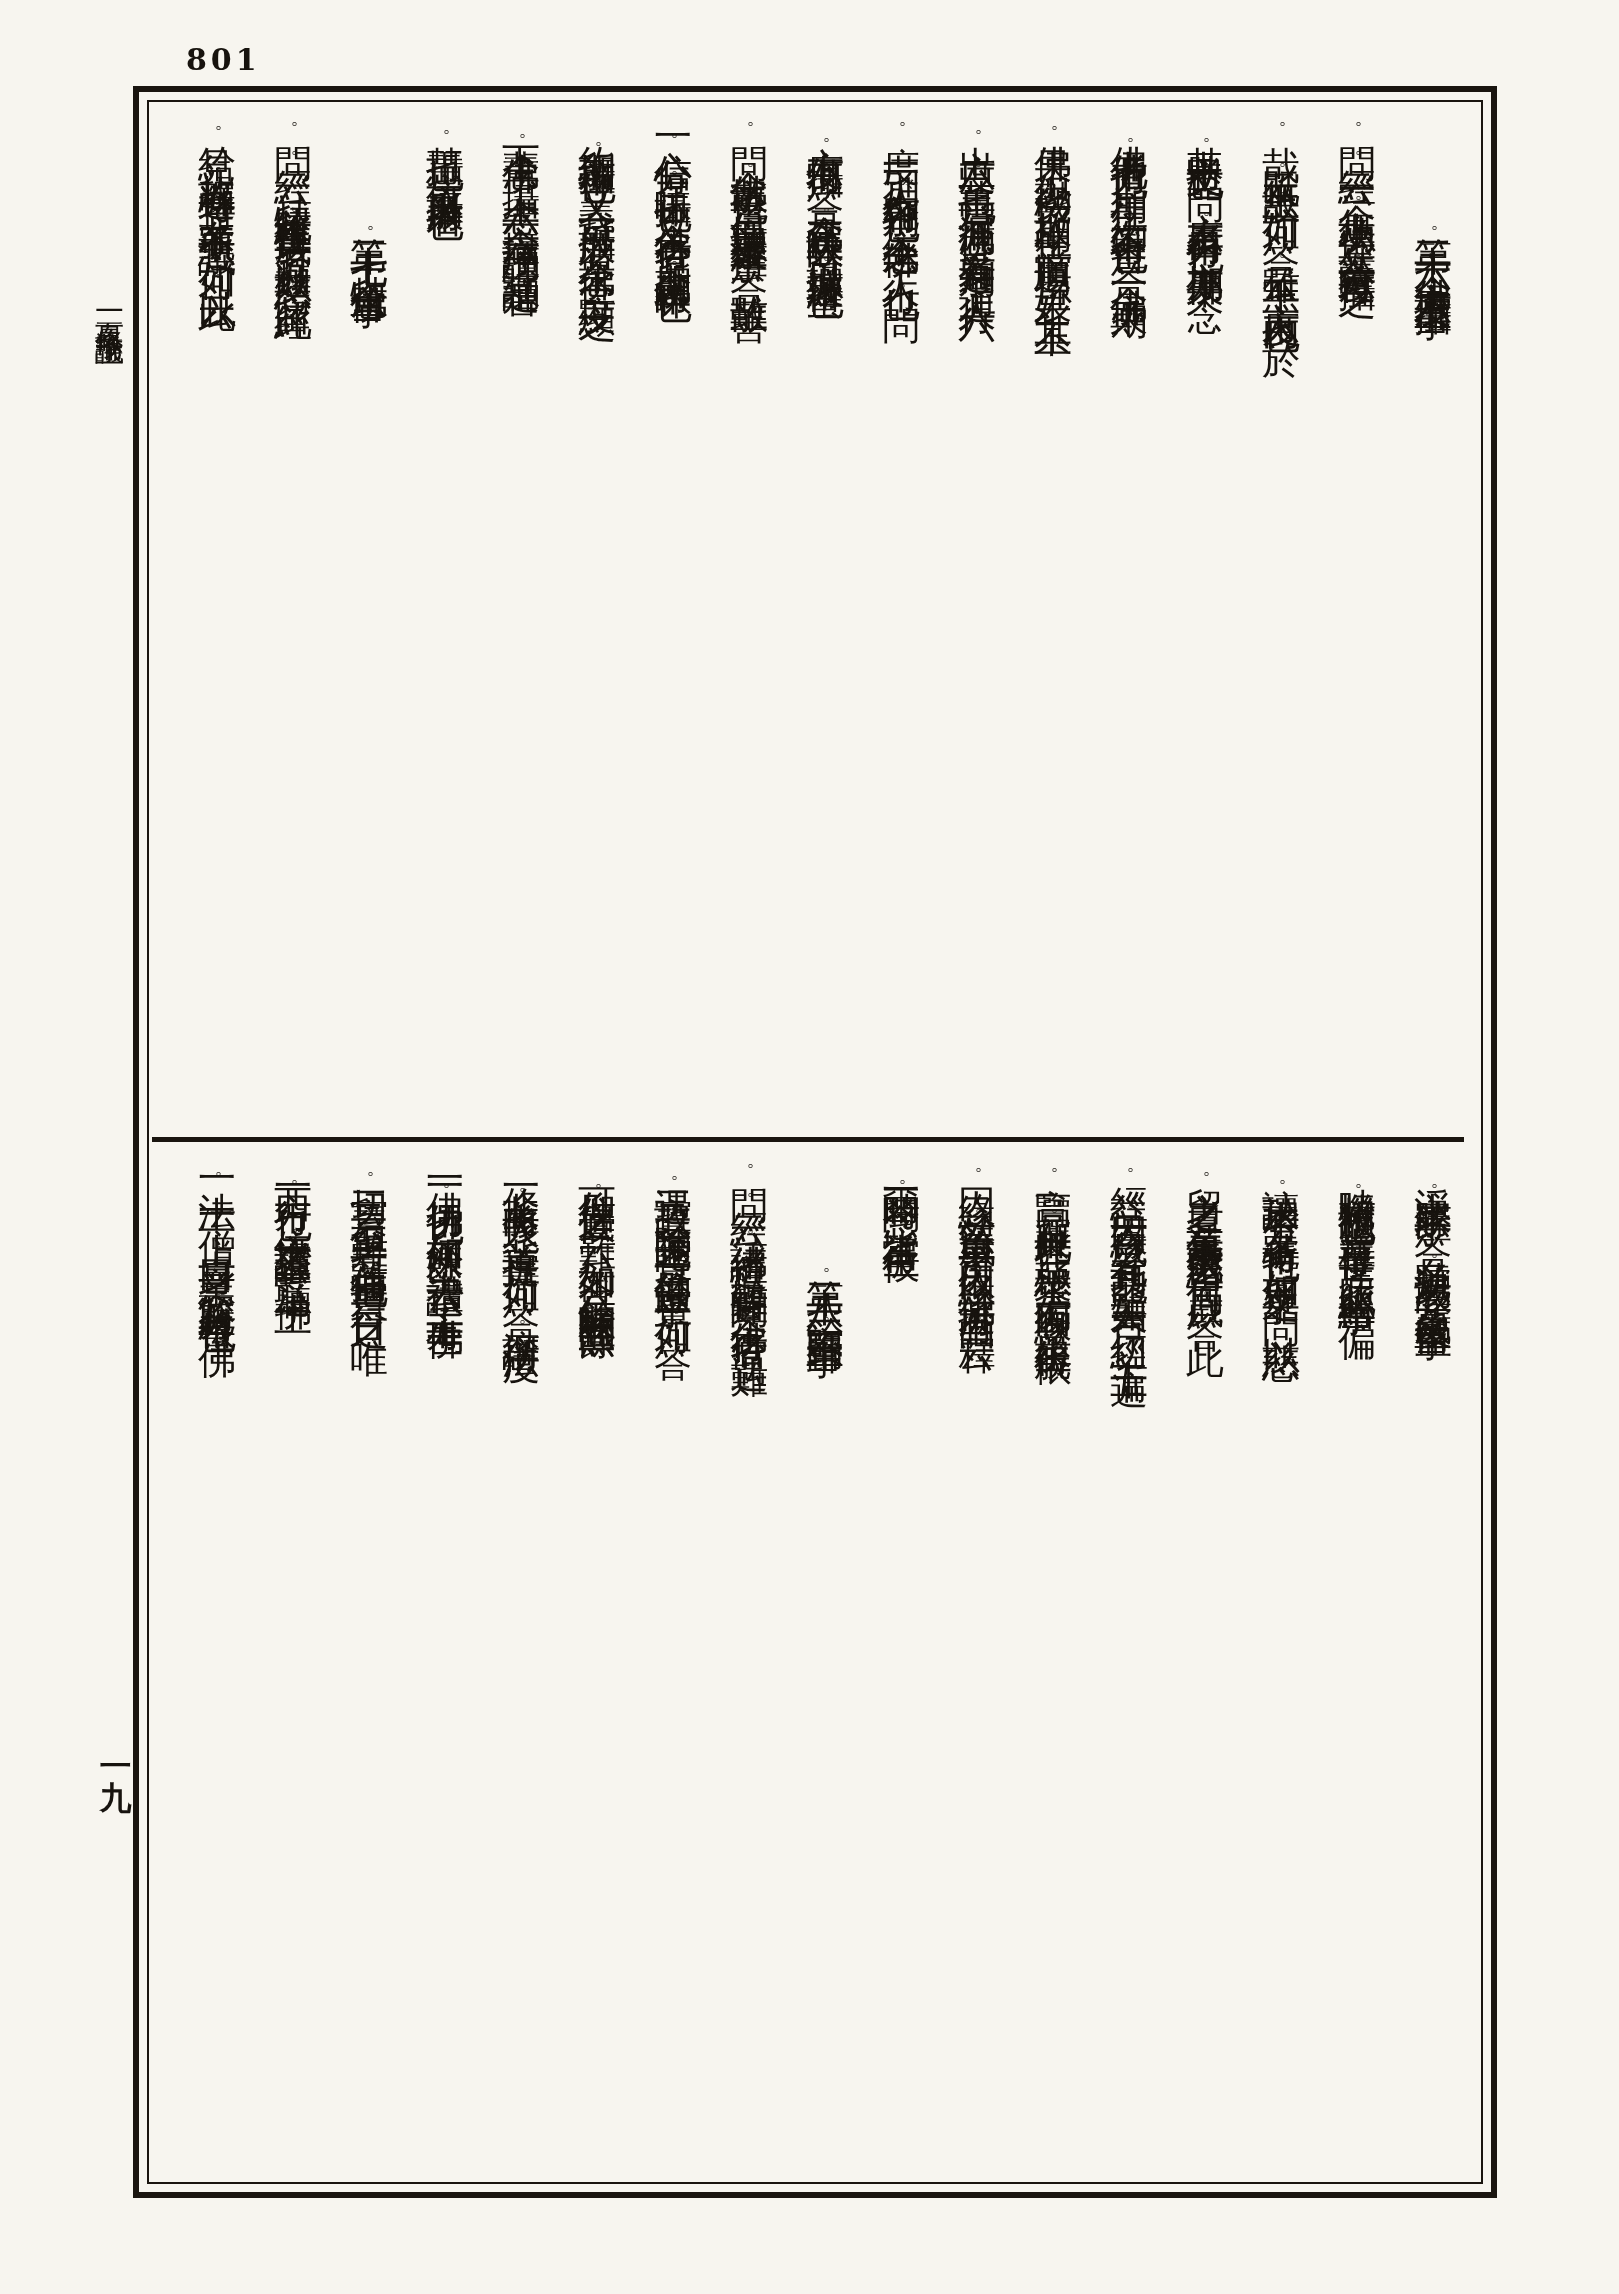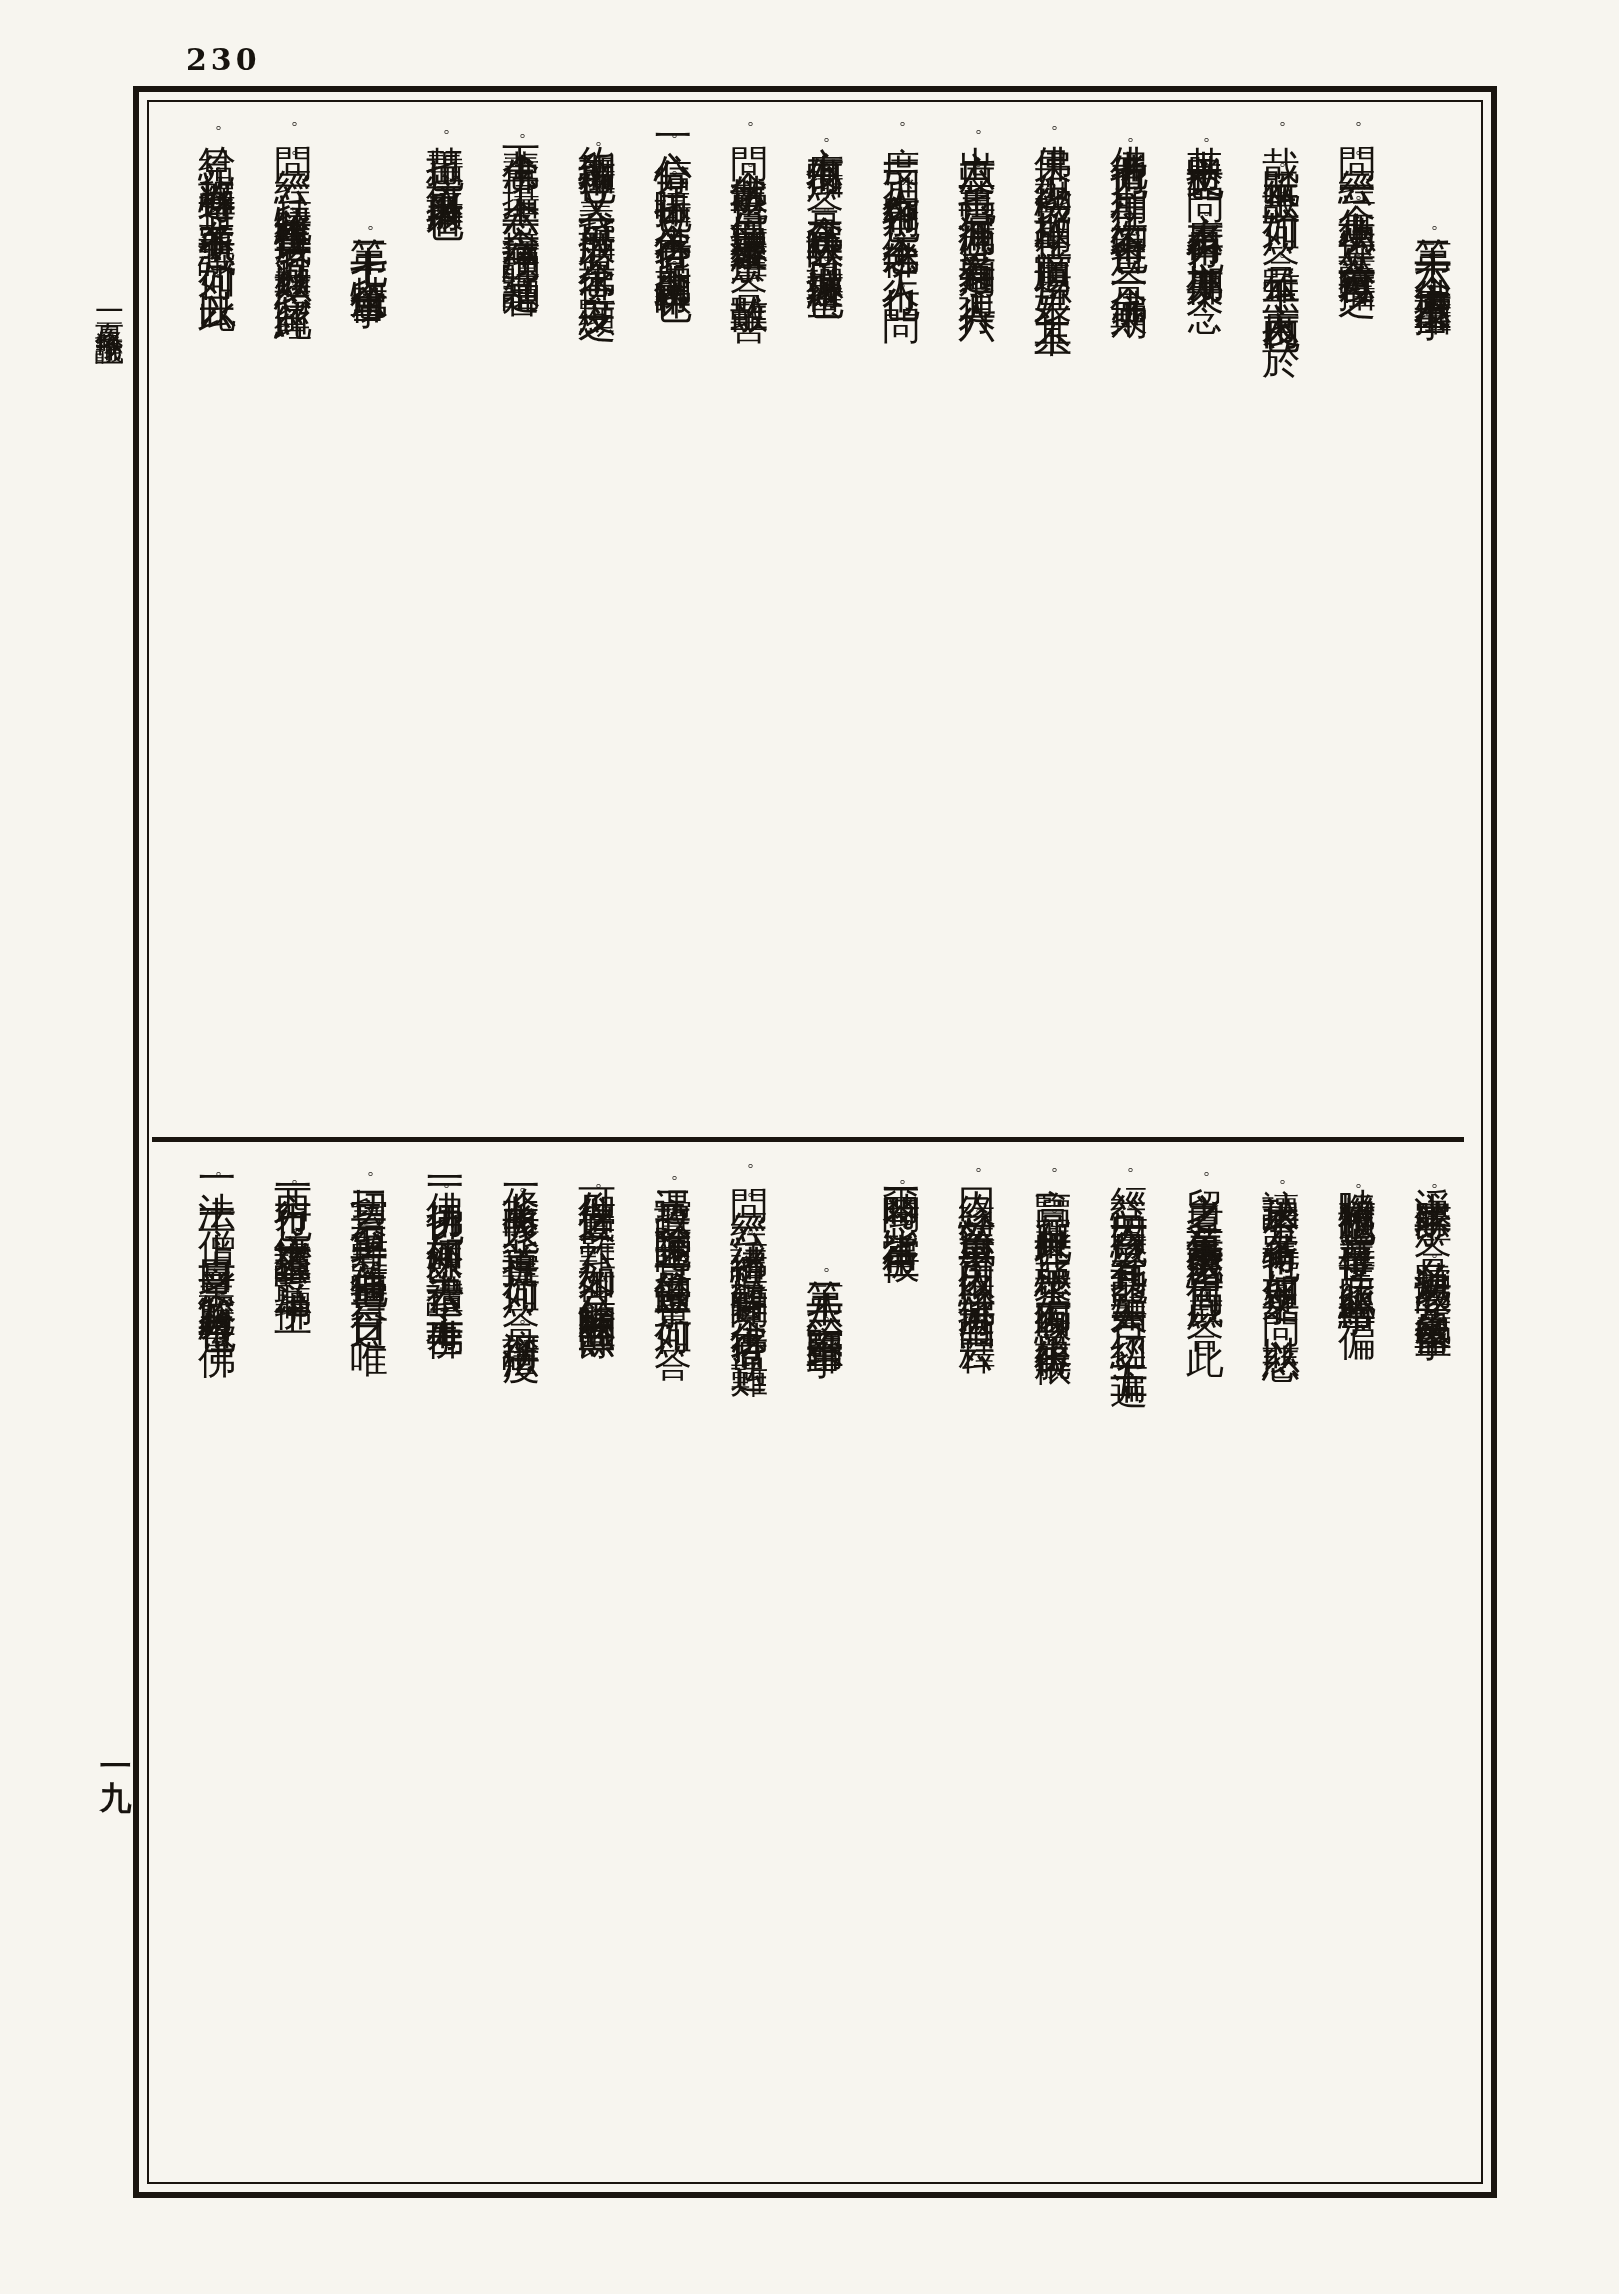--- a/index.html
+++ b/index.html
@@ -57,21 +57,21 @@
   }
   .folio{
     position:absolute;left:94px;top:1748px;
     writing-mode:vertical-rl;text-orientation:upright;
     font-size:32px;letter-spacing:8px;font-weight:bold;
   }
 </style>
 </head>
 <body>
 
-<div class="pagenum">230</div>
+<div class="pagenum">801</div>
 
 <div class="margin-title">一夏百條論議上</div>
 
 <div class="folio">一九</div>
 
 <div class="frame-outer">
   <div class="frame-inner"></div>
 </div>
 
 <div class="register upper">

